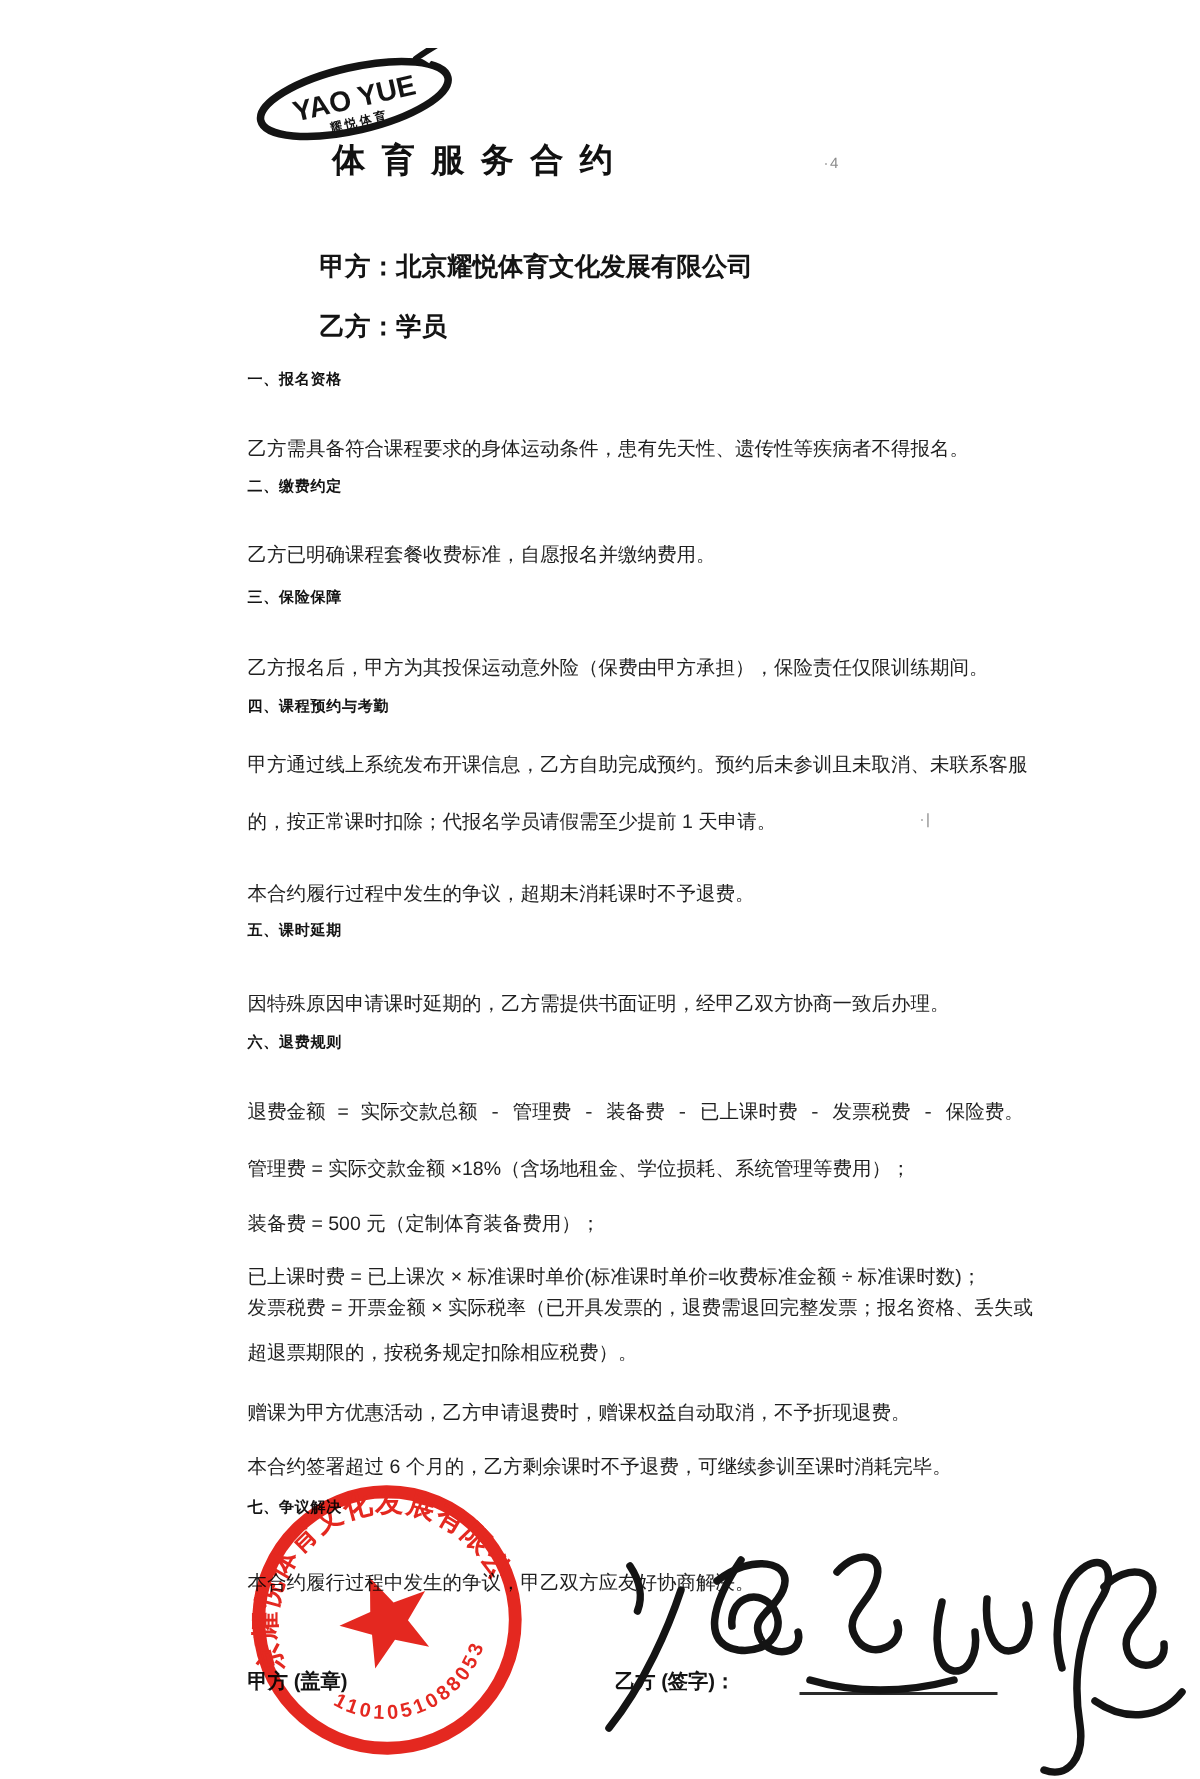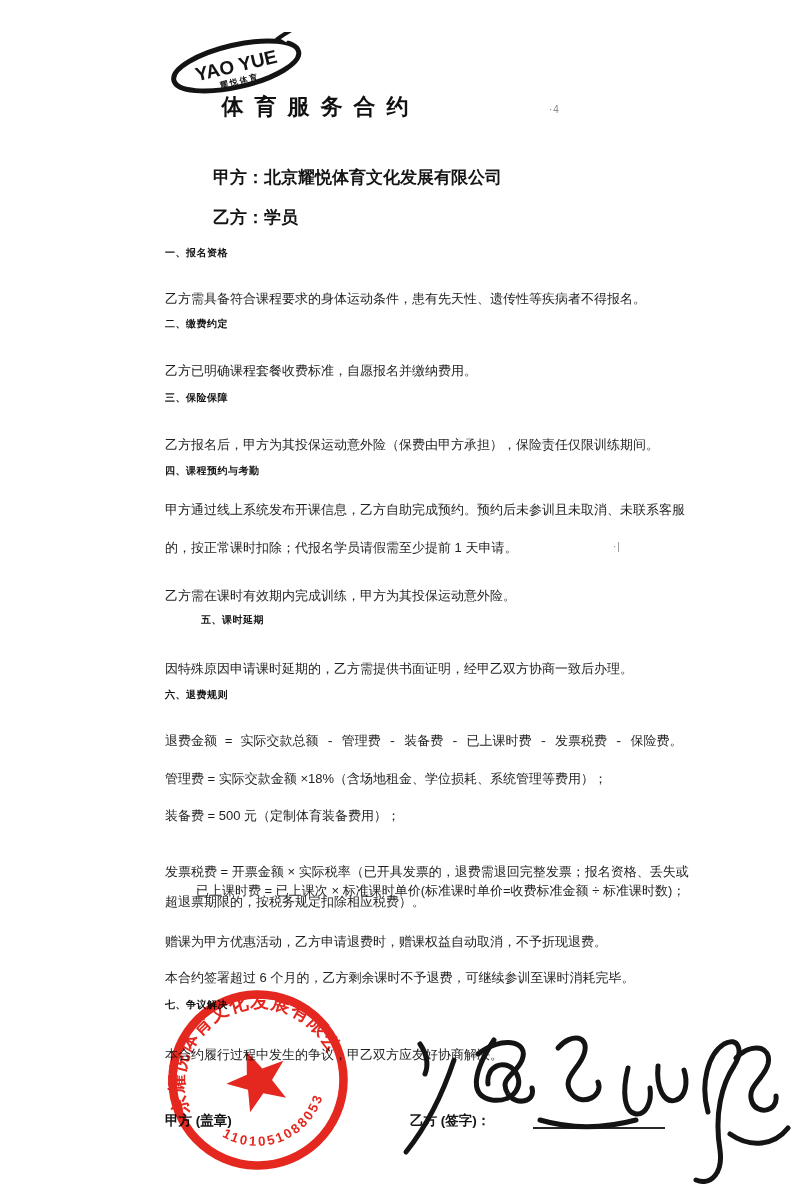--- a/index.html
+++ b/index.html
@@ -13,21 +13,21 @@
     left:0;top:92px;width:641px;text-align:center;
     font-size:22px;font-weight:700;letter-spacing:11px;color:#111;
   }
   .side-mark{font-size:10px;color:#8a8a8a;font-weight:400;letter-spacing:1px;}
   .party-line{left:165px;font-size:17px;font-weight:700;color:#141414;margin-left:48px;}
   .sec-h{left:165px;font-size:10px;font-weight:700;color:#141414;letter-spacing:.5px;}
   .sec-p{left:165px;width:524px;font-size:13px;font-weight:500;line-height:38px;color:#1f1f1f;}
   .sec-p.tight{line-height:30px;}
   .sec-p.oneline{white-space:nowrap;width:auto;}
   .sign-label{font-size:13.5px;font-weight:700;color:#141414;}
-  .sign-row{display:flex;align-items:flex-start;gap:40px;}
+  .sign-row{display:flex;align-items:flex-end;gap:40px;}
   .sign-underline{
     display:inline-block;width:132px;height:15px;
     border-bottom:2px solid #2a2a2a;margin-left:3px;
   }
   .stamp-wrap{left:163px;top:984px;width:190px;height:192px;
     mix-blend-mode:multiply;opacity:.92;}
   .signature-wrap{left:390px;top:1024px;width:404px;height:160px;}
   .logo-wrap{left:164px;top:32px;width:144px;height:66px;}
 </style>
 </head>
@@ -49,38 +49,38 @@
 <div class="abs doc-title">体育服务合约</div>
 <div class="abs side-mark" style="left:549px;top:104px;">·4</div>
 
 <div class="abs party-line" style="top:166px;">甲方：北京耀悦体育文化发展有限公司</div>
 <div class="abs party-line" style="top:206px;">乙方：学员</div>
 
 <div class="abs sec-h" style="top:246px;">一、报名资格</div>
 <div class="abs sec-p oneline" style="top:280px;text-align:right;">乙方需具备符合课程要求的身体运动条件，患有先天性、遗传性等疾病者不得报名。</div>
 
 <div class="abs sec-h" style="top:317px;">二、缴费约定</div>
-<div class="abs sec-p oneline" style="top:352px;">乙方已明确课程套餐收费标准，自愿报名并缴纳费用。</div>
+<div class="abs sec-p oneline" style="top:352px;font-family:Liberation Mono, monospace;">乙方已明确课程套餐收费标准，自愿报名并缴纳费用。</div>
 
 <div class="abs sec-h" style="top:391px;">三、保险保障</div>
 <div class="abs sec-p oneline" style="top:426px;">乙方报名后，甲方为其投保运动意外险（保费由甲方承担），保险责任仅限训练期间。</div>
 
 <div class="abs sec-h" style="top:464px;">四、课程预约与考勤</div>
 <div class="abs sec-p" style="top:491px;">甲方通过线上系统发布开课信息，乙方自助完成预约。预约后未参训且未取消、未联系客服的，按正常课时扣除；代报名学员请假需至少提前 1 天申请。</div>
 <div class="abs side-mark" style="left:613px;top:541px;">·|</div>
-<div class="abs sec-p oneline" style="top:577px;">乙方需在课时有效期内完成训练，甲方为其投保运动意外险。</div>
+<div class="abs sec-p oneline" style="top:577px;">本合约履行过程中发生的争议，超期未消耗课时不予退费。</div>
 
-<div class="abs sec-h" style="top:613px;margin-left:36px;">五、课时延期</div>
+<div class="abs sec-h" style="top:613px;">五、课时延期</div>
 <div class="abs sec-p oneline" style="top:650px;">因特殊原因申请课时延期的，乙方需提供书面证明，经甲乙双方协商一致后办理。</div>
 
 <div class="abs sec-h" style="top:688px;">六、退费规则</div>
 <div class="abs sec-p oneline" style="top:723px;font-family:Liberation Mono, monospace;">退费金额 = 实际交款总额 - 管理费 - 装备费 - 已上课时费 - 发票税费 - 保险费。</div>
 <div class="abs sec-p oneline" style="top:760px;">管理费 = 实际交款金额 ×18%（含场地租金、学位损耗、系统管理等费用）；</div>
 <div class="abs sec-p oneline" style="top:797px;">装备费 = 500 元（定制体育装备费用）；</div>
-<div class="abs sec-p oneline tight" style="top:876px;margin-left:31px;">已上课时费 = 已上课次 × 标准课时单价(标准课时单价=收费标准金额 ÷ 标准课时数)；</div>
+<div class="abs sec-p oneline tight" style="top:836px;">已上课时费 = 已上课次 × 标准课时单价(标准课时单价=收费标准金额 ÷ 标准课时数)；</div>
 <div class="abs sec-p tight" style="top:857px;">发票税费 = 开票金额 × 实际税率（已开具发票的，退费需退回完整发票；报名资格、丢失或超退票期限的，按税务规定扣除相应税费）。</div>
 <div class="abs sec-p oneline" style="top:923px;">赠课为甲方优惠活动，乙方申请退费时，赠课权益自动取消，不予折现退费。</div>
 <div class="abs sec-p oneline" style="top:959px;">本合约签署超过 6 个月的，乙方剩余课时不予退费，可继续参训至课时消耗完毕。</div>
 
 <div class="abs sec-h" style="top:998px;">七、争议解决</div>
 <div class="abs sec-p oneline" style="top:1036px;">本合约履行过程中发生的争议，甲乙双方应友好协商解决。</div>
 
 <div class="abs sign-label" style="left:165px;top:1112px;">甲方 (盖章)</div>
 <div class="abs sign-row" style="left:410px;top:1112px;">
   <span class="sign-label">乙方 (签字)：</span>

